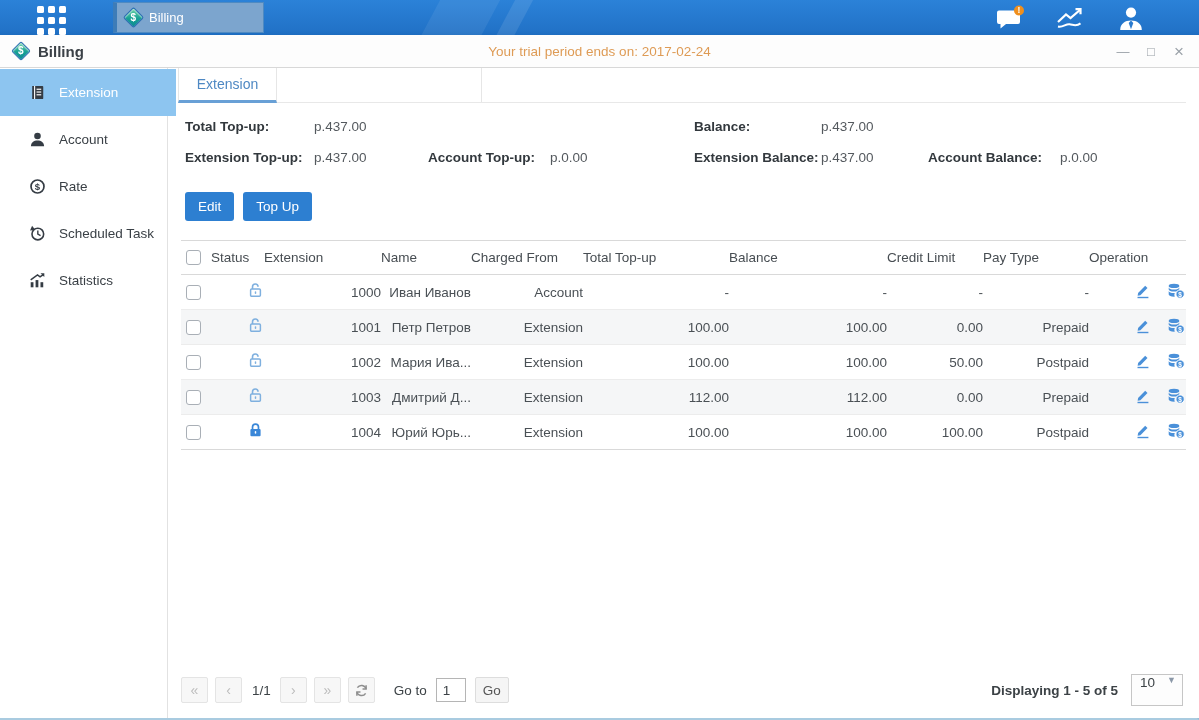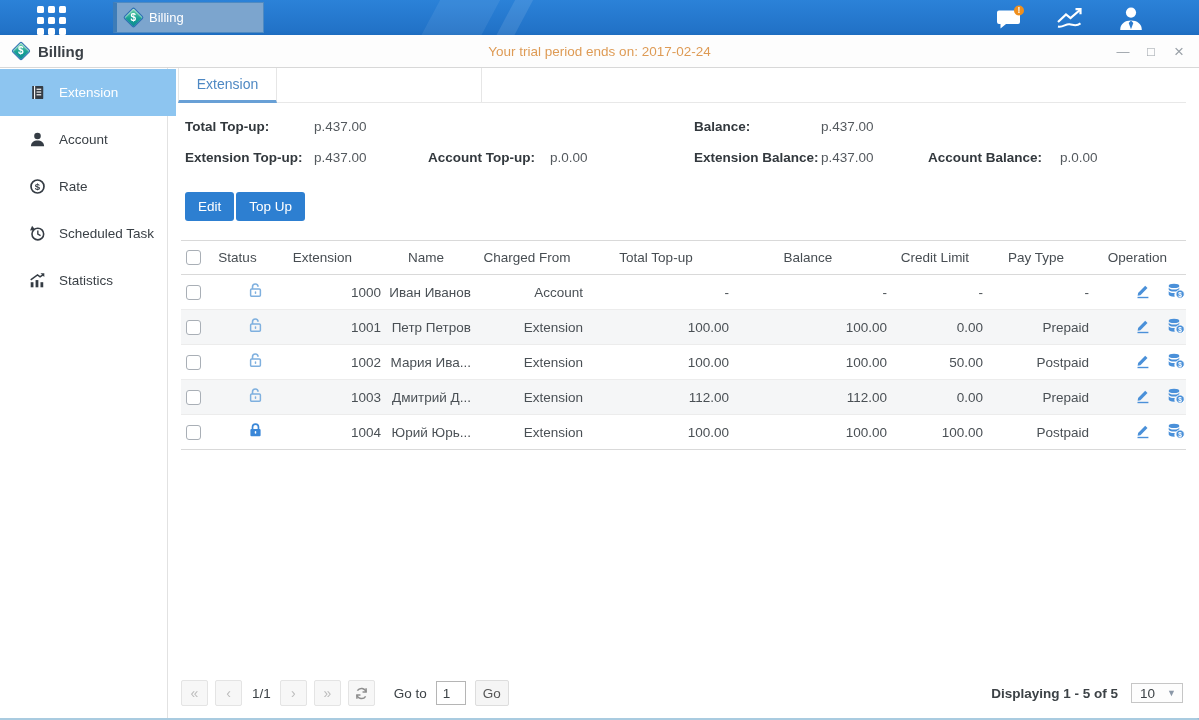--- a/index.html
+++ b/index.html
@@ -46,47 +46,47 @@
 
   
   .summary { position:relative; height:88px; font-size:13.5px; }
   .summary .lb { position:absolute; font-weight:bold; color:#32383d; }
   .summary .vl { position:absolute; color:#54595e; }
   .r1 { top:16px; } .r2 { top:47px; }
   .c1 { left:17px; } .c1v { left:146px; } .c2 { left:260px; } .c2v { left:382px; }
   .c3 { left:526px; } .c3v { left:653px; } .c4 { left:760px; } .c4v { left:892px; }
 
   
-  .actions { margin:1px 0 0 17px; display:flex; gap:2px; }
+  .actions { margin:1px 0 0 17px; display:flex; gap:9px; }
   .btn-blue { background:#2d7fd1; color:#fff; border:none; border-radius:3px; font-size:13.5px; font-family:inherit; padding:7px 13px; cursor:pointer; }
 
   
   .table-wrap { margin:19px 13px 0 13px; }
   table { width:100%; border-collapse:collapse; table-layout:fixed; font-size:13.5px; color:#4a5055; }
-  thead th { font-weight:normal; color:#474d52; height:34px; border-top:1px solid #d9d9d9; border-bottom:1px solid #d9d9d9; text-align:center; }
+  thead th { font-weight:normal; color:#474d52; height:34px; border-top:1px solid #d9d9d9; border-bottom:1px solid #d9d9d9; text-align:left; }
   tbody td { height:35px; border-bottom:1px solid #ececec; text-align:right; white-space:nowrap; overflow:hidden; }
   tbody tr.alt { background:#f5f6f7; }
   tbody tr:last-child td { border-bottom:1px solid #d9d9d9; }
   th.cb, td.cb { text-align:left; padding-left:5px; }
   .checkbox { display:inline-block; width:15px; height:15px; border:1px solid #a9afb6; border-radius:3px; background:#fff; cursor:pointer; vertical-align:middle; }
   .lock { display:inline-flex; cursor:pointer; }
   .ops { display:inline-flex; gap:16px; align-items:center; }
   .ops span { cursor:pointer; display:inline-flex; }
 
   
   .footer { position:absolute; left:13px; right:16px; bottom:12px; display:flex; align-items:center; font-size:13.5px; color:#3c4246; }
   .pg-btn { width:27px; height:26px; background:#f7f7f7; border:1px solid #e4e4e4; border-radius:2px; color:#bcbcbc; font-size:14px; display:flex; align-items:center; justify-content:center; margin-right:7px; cursor:pointer; }
   .pg-ind { margin:0 9px 0 3px; }
   .pg-refresh { color:#8e8e8e; }
   .goto-lbl { margin-left:12px; }
   .goto-input { width:30px; height:24px; border:1px solid #b5b5b5; margin:0 9px; font-size:13.5px; font-family:inherit; padding-left:6px; color:#3c4246; }
   .go-btn { width:34px; height:26px; background:#f5f5f5; border:1px solid #ddd; border-radius:2px; font-size:13.5px; font-family:inherit; color:#555; cursor:pointer; }
   .spacer { flex:1; }
   .displaying { margin-right:13px;font-weight:bold; }
-  .page-size { width:52px; height:20px; border:1px solid #c6c6c6; background:#fdfdfd; display:flex; align-items:center; padding:0 6px 0 8px; cursor:pointer; }
+  .page-size { width:52px; height:32px; border:1px solid #c6c6c6; background:#fdfdfd; display:flex; padding:0 6px 0 8px; cursor:pointer; }
   .page-size .caret { margin-left:auto; font-size:9px; color:#8b98a8; }
 </style>
 </head>
 <body>
 
 <div class="window">
 
   <div class="topbar">
     <div class="streak s1"></div>
     <div class="streak s2"></div>

